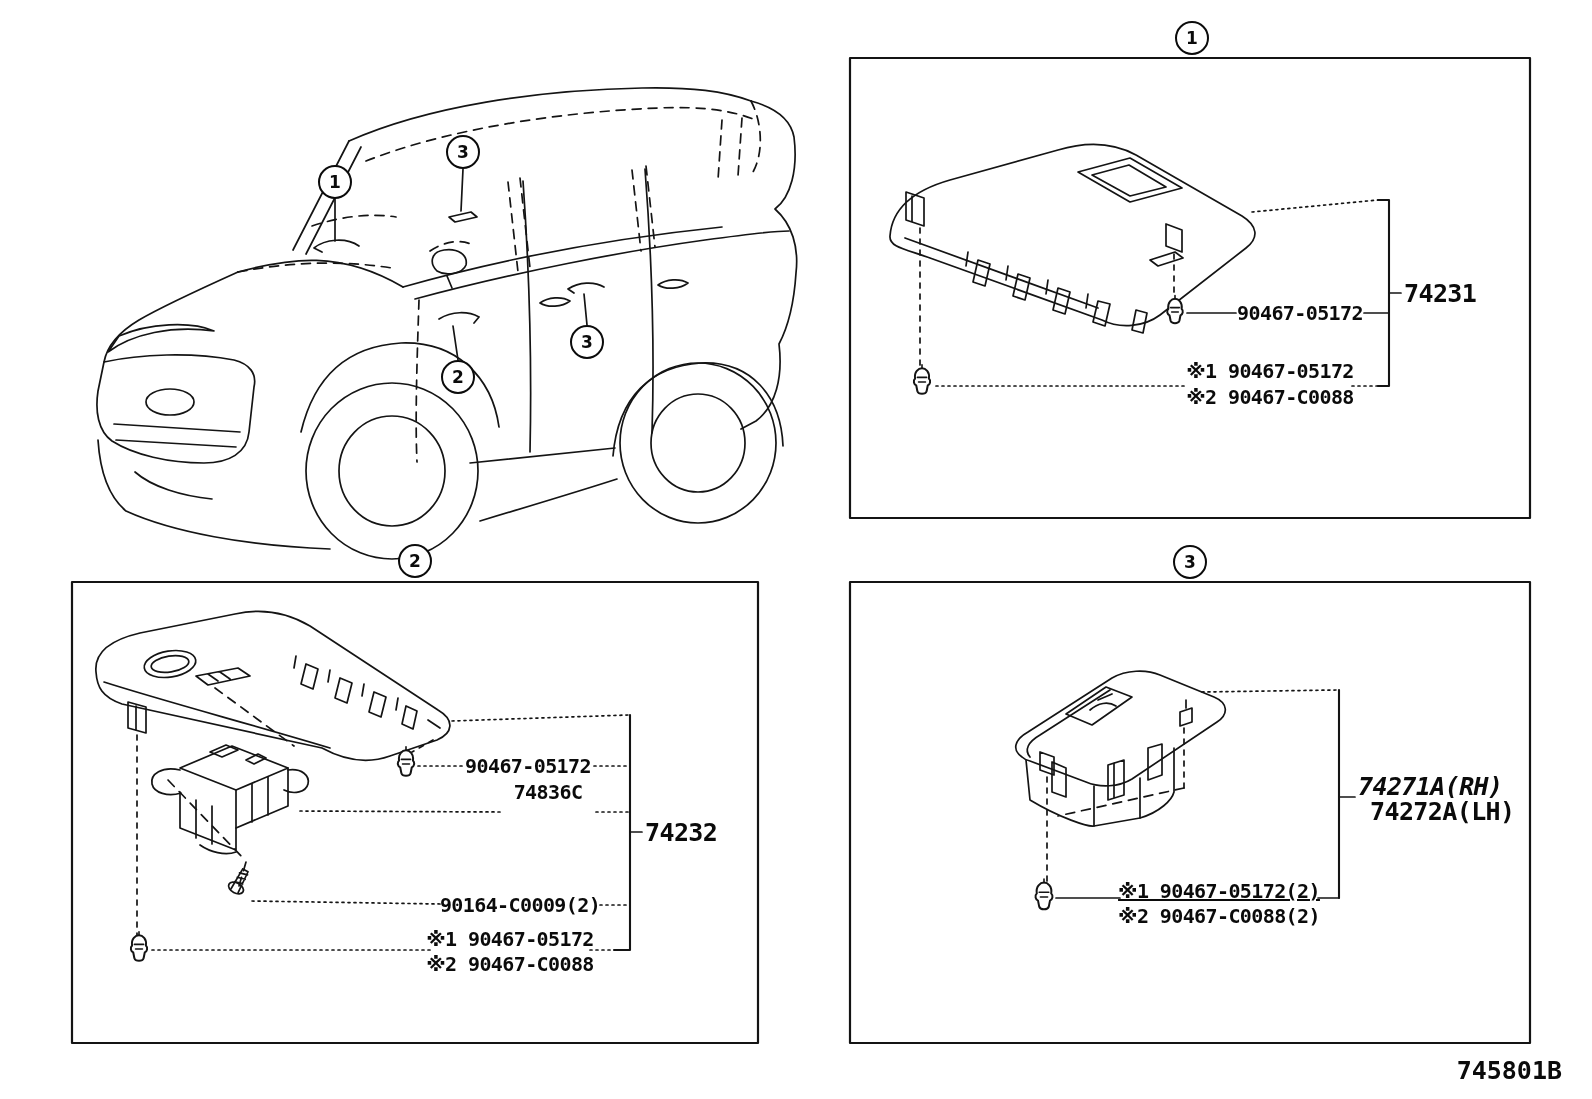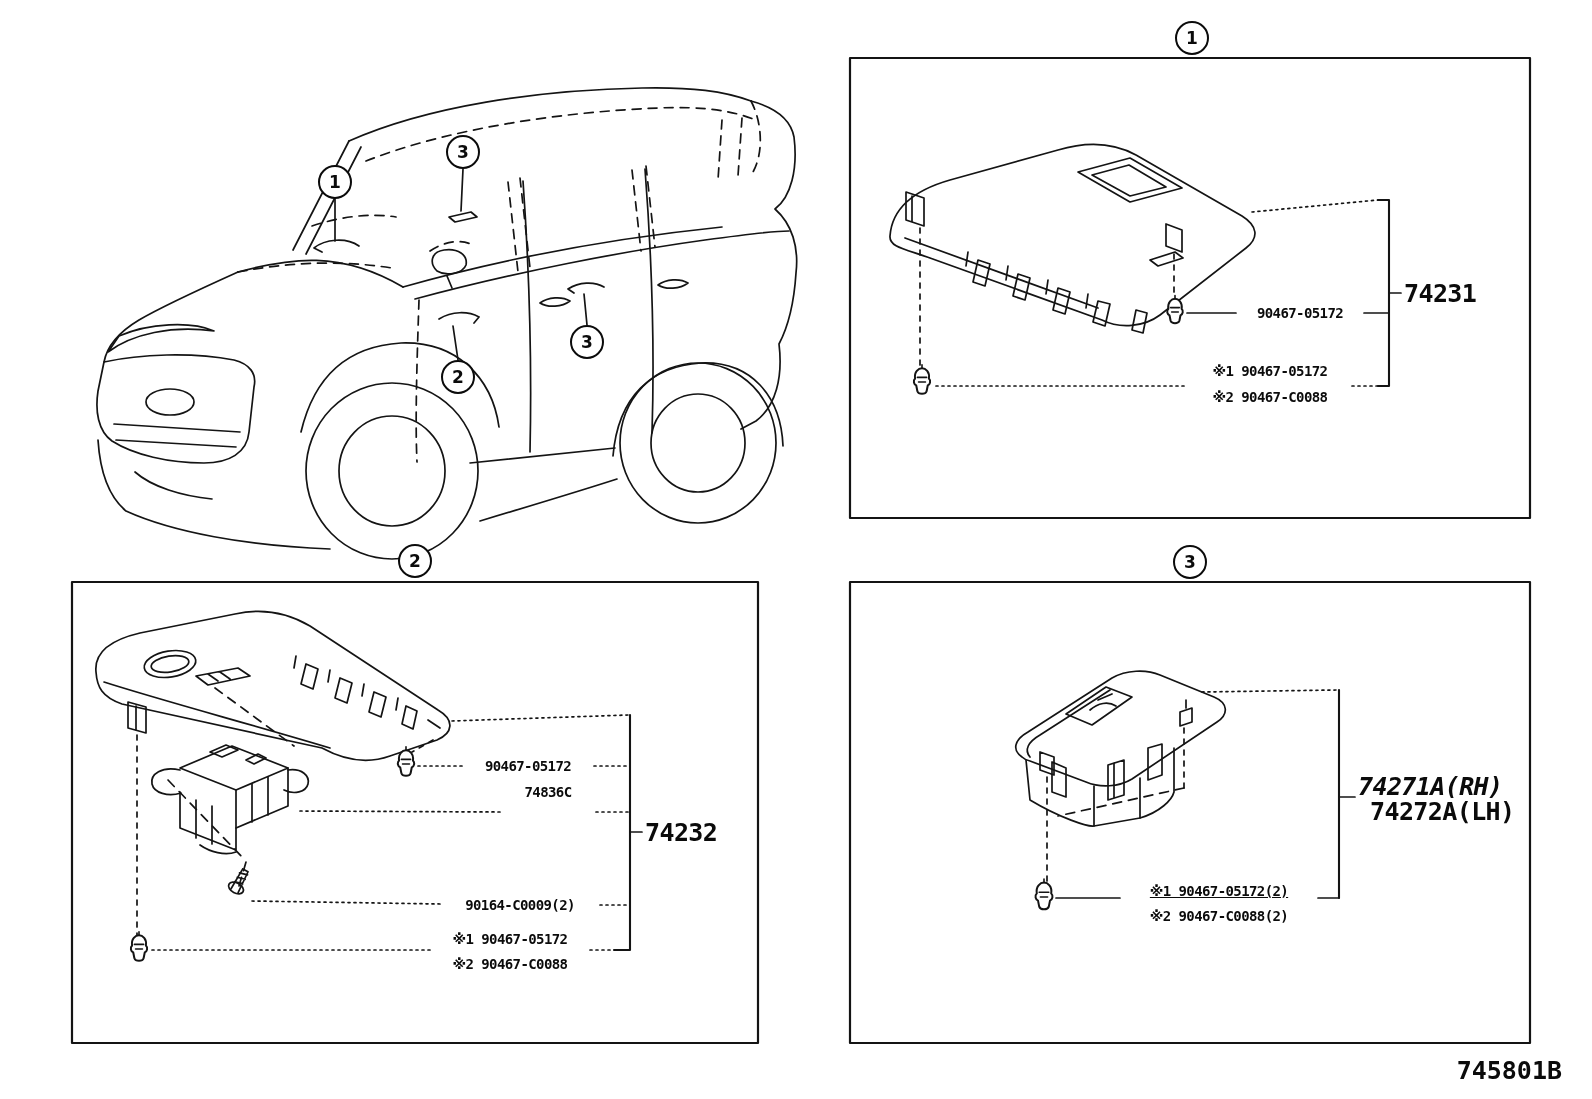--- a/index.html
+++ b/index.html
@@ -9,21 +9,21 @@
   svg *{vector-effect:non-scaling-stroke;}
   .art path,.art ellipse,.art rect,.art line,.art polyline{fill:none;stroke:#141414;stroke-width:1.7;
           stroke-linecap:round;stroke-linejoin:round;}
   .dash{stroke-dasharray:9 7;}
   .dash2{stroke-dasharray:5 6;}
   .dot{stroke-dasharray:2 4;stroke-width:1.9;}
   .bracket{stroke-width:2.1 !important;}
   .boxframe{stroke-width:2.2 !important;}
   .lbl{position:absolute;white-space:nowrap;
        font-family:"DejaVu Sans Mono","DejaVu Sans",monospace;font-weight:bold;
-       font-size:14px;letter-spacing:-0.6px;color:#0b0b0b;
+       font-size:20px;letter-spacing:-0.6px;color:#0b0b0b;
        transform:translate(-50%,-50%);background:transparent;}
   .lbl.left{transform:translate(0,-50%);}
   .lbl.main{font-size:25px;}
   .circ{position:absolute;width:34px;height:34px;box-sizing:border-box;
         border:2.6px solid #0b0b0b;border-radius:50%;background:#ffffff;
         display:flex;align-items:center;justify-content:center;
         transform:translate(-50%,-50%);
         font:bold 17px "DejaVu Sans",sans-serif;}
   .legend{position:absolute;left:57px;top:22px;font-size:19px;line-height:26px;font-weight:bold;}
   .legend div{height:26px;}

